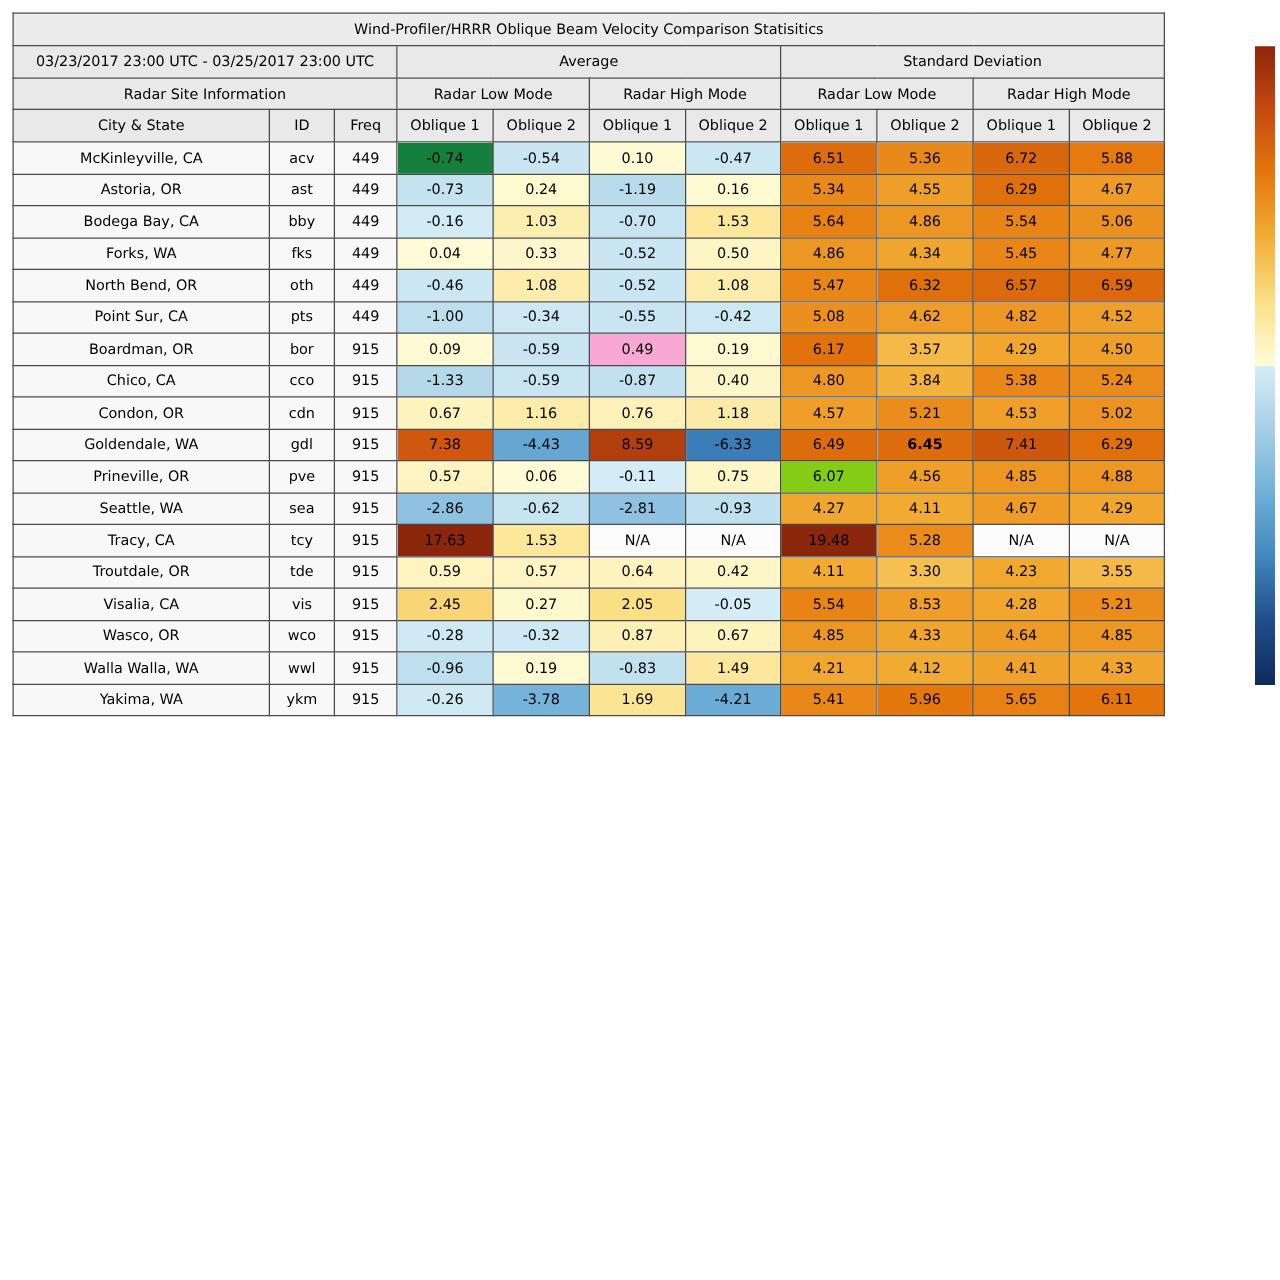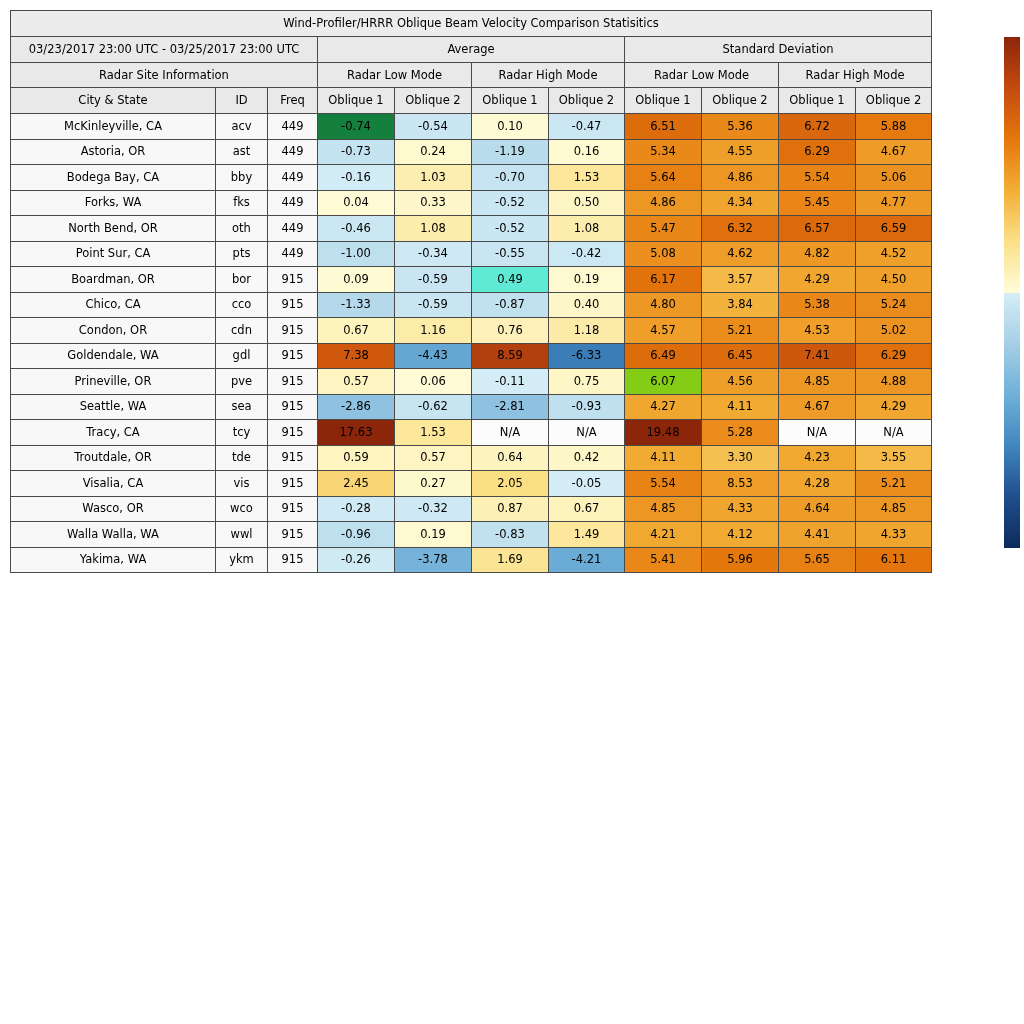--- a/index.html
+++ b/index.html
@@ -152,21 +152,21 @@
           <td class="valcell" style="background: rgb(238, 157, 40);">4.62</td>
           <td class="valcell" style="background: rgb(237, 151, 36);">4.82</td>
           <td class="valcell" style="background: rgb(239, 160, 42);">4.52</td>
         </tr>
         <tr class="drow">
           <td class="labcell">Boardman, OR</td>
           <td class="labcell">bor</td>
           <td class="labcell">915</td>
           <td class="valcell" style="background: rgb(254, 251, 212);">0.09</td>
           <td class="valcell" style="background: rgb(200, 229, 241);">-0.59</td>
-          <td class="valcell" style="background: #5eead4; margin-top: 10px;">0.49</td>
+          <td class="valcell" style="background: #f9a8d4; margin-top: 10px;">0.49</td>
           <td class="valcell" style="background: rgb(254, 249, 208);">0.19</td>
           <td class="valcell" style="background: rgb(226, 115, 12);">6.17</td>
           <td class="valcell" style="background: rgb(244, 185, 71);">3.57</td>
           <td class="valcell" style="background: rgb(240, 166, 47);">4.29</td>
           <td class="valcell" style="background: rgb(239, 160, 43);">4.50</td>
         </tr>
         <tr class="drow">
           <td class="labcell">Chico, CA</td>
           <td class="labcell">cco</td>
           <td class="labcell">915</td>
@@ -194,21 +194,21 @@
         </tr>
         <tr class="drow">
           <td class="labcell">Goldendale, WA</td>
           <td class="labcell">gdl</td>
           <td class="labcell">915</td>
           <td class="valcell" style="background: rgb(207, 88, 14); text-align: center;">7.38</td>
           <td class="valcell" style="background: rgb(101, 167, 210);">-4.43</td>
           <td class="valcell" style="background: rgb(180, 63, 14);">8.59</td>
           <td class="valcell" style="background: rgb(59, 125, 182);">-6.33</td>
           <td class="valcell" style="background: rgb(221, 108, 13);">6.49</td>
-          <td class="valcell" style="background: rgb(222, 109, 13);">6.45</td>
+          <td class="valcell" style="background: rgb(222, 109, 13); font-weight: bold;">6.45</td>
           <td class="valcell" style="background: rgb(206, 87, 14); margin-top: 44px;">7.41</td>
           <td class="valcell" style="background: rgb(224, 112, 12);">6.29</td>
         </tr>
         <tr class="drow">
           <td class="labcell">Prineville, OR</td>
           <td class="labcell">pve</td>
           <td class="labcell">915</td>
           <td class="valcell" style="background: rgb(253, 244, 193);">0.57</td>
           <td class="valcell" style="background: rgb(254, 251, 214);">0.06</td>
           <td class="valcell" style="background: rgb(211, 236, 245);">-0.11</td>

